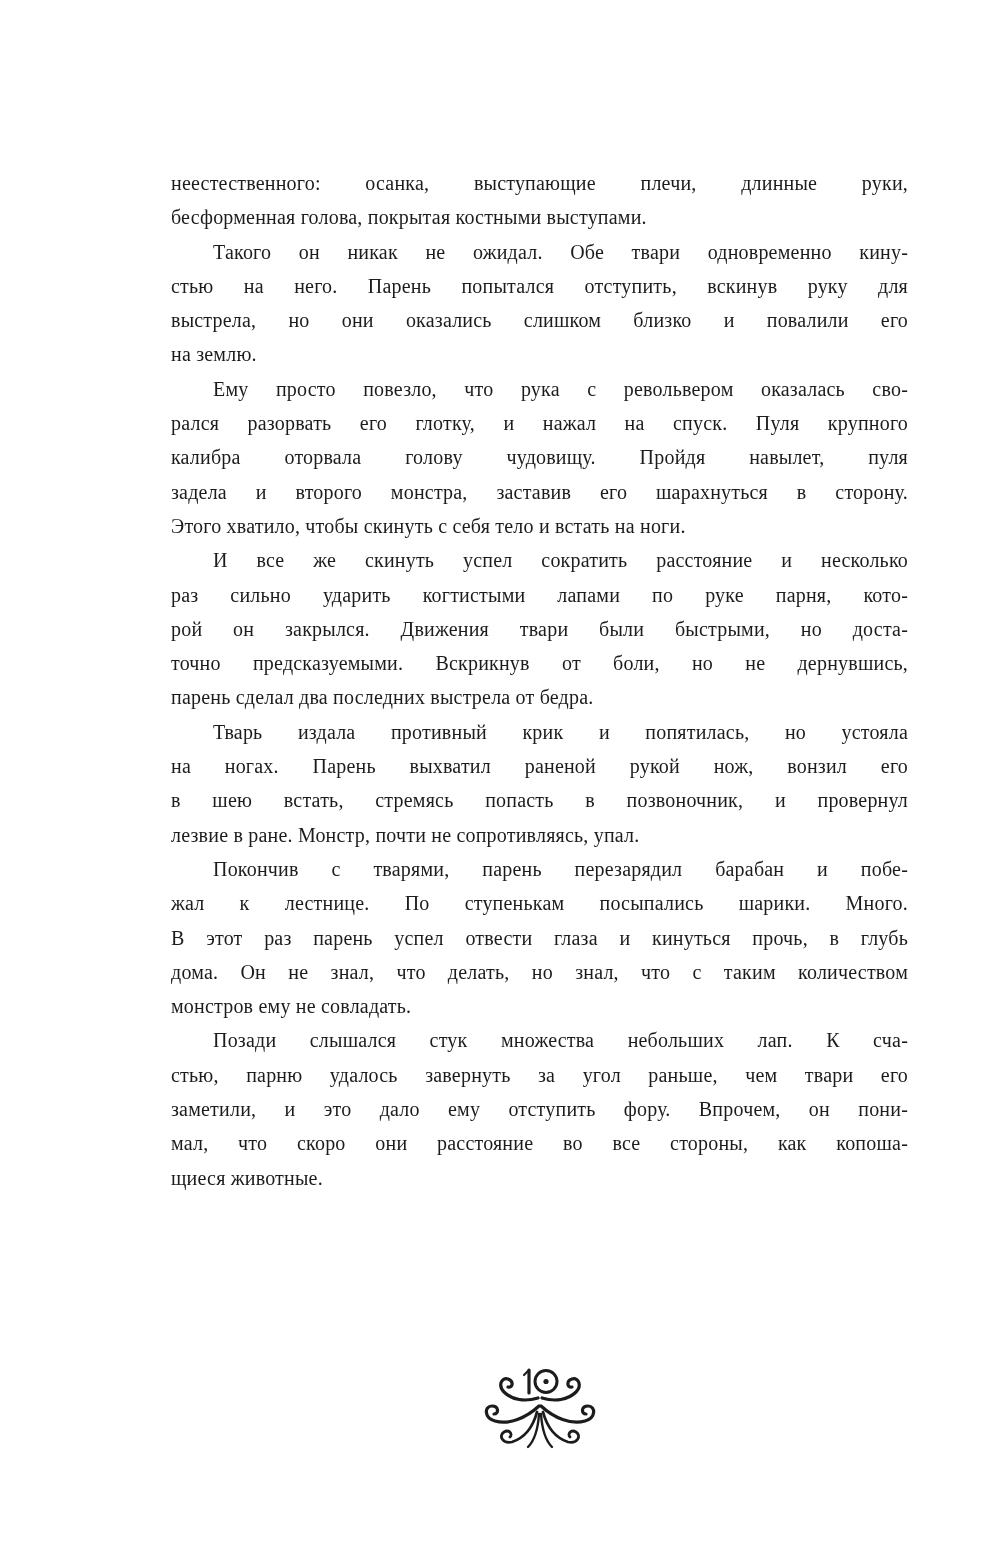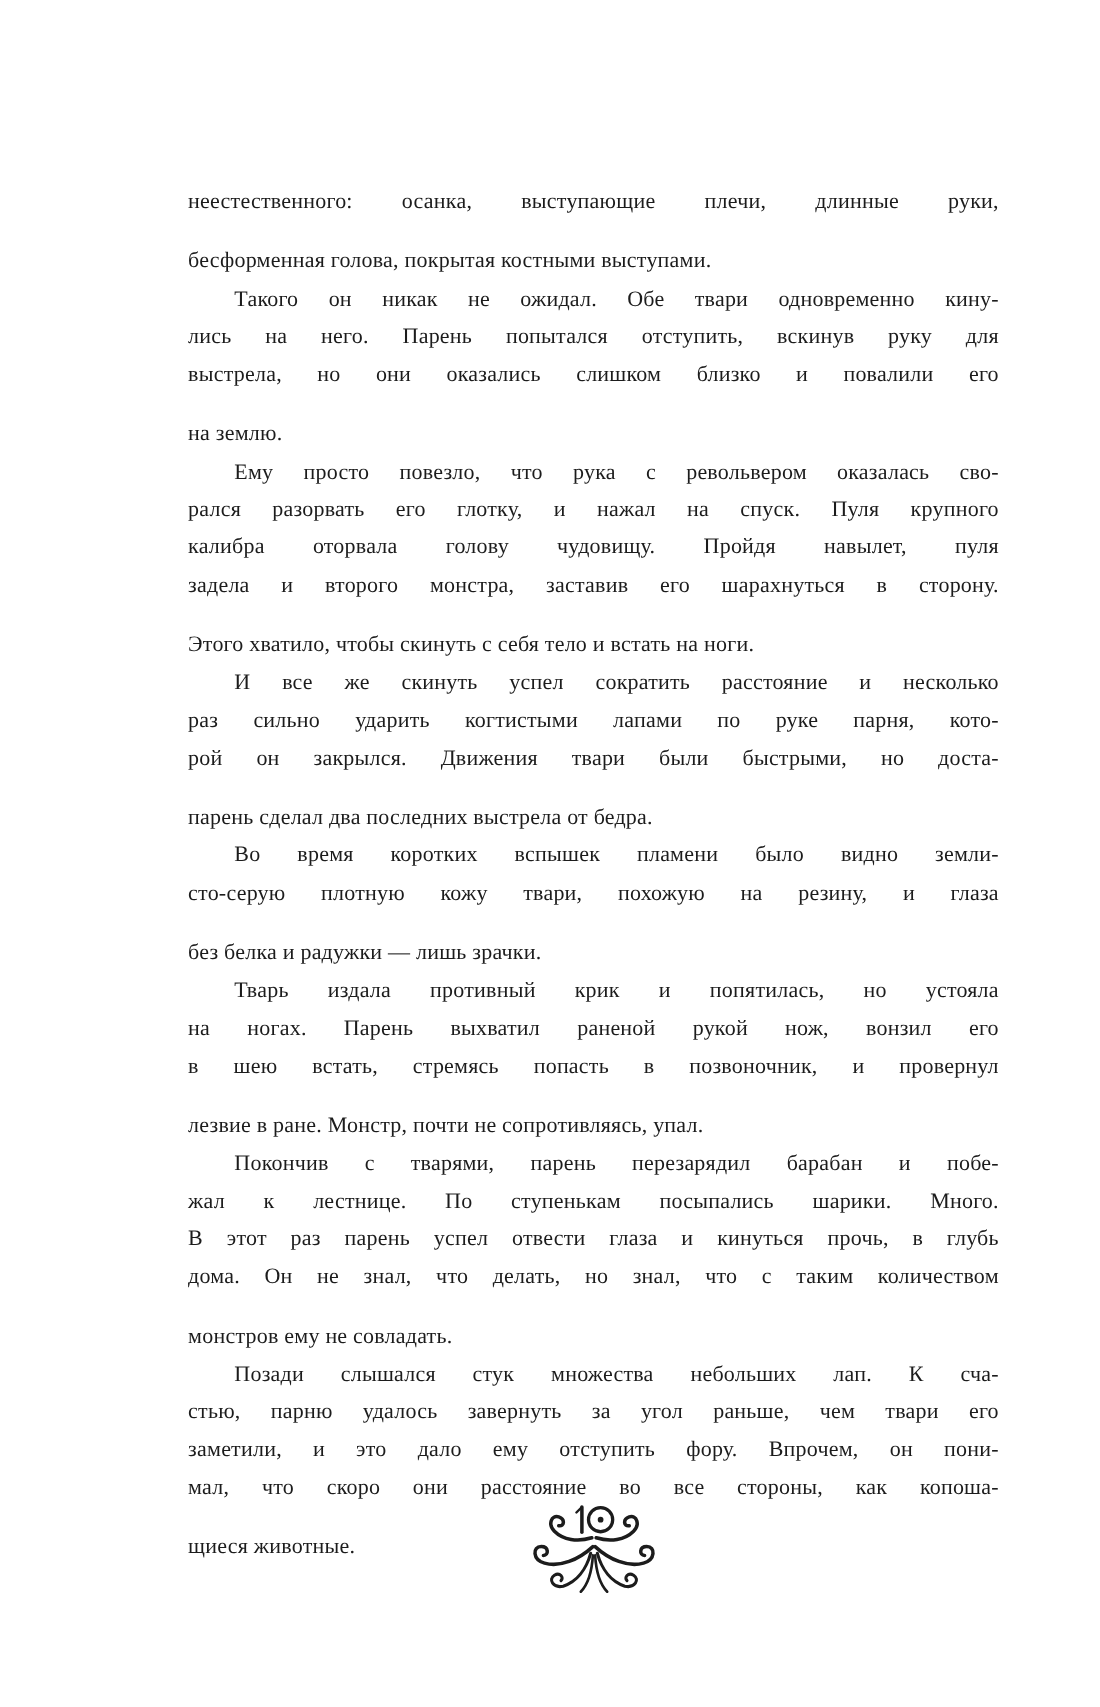--- a/index.html
+++ b/index.html
@@ -25,21 +25,21 @@
     font-size: 20px;
     line-height: 34.3px;
     letter-spacing: 0.2px;
   }
   .paragraph { margin: 0; }
   .line {
     text-align: justify;
     text-align-last: justify;
     white-space: normal;
   }
-  .line-last { text-align-last: left; margin-top: 20px; }
+  .line-last { text-align-last: left; }
   .line-indent { text-indent: 42px; }
   .page-footer {
     position: absolute;
     left: 171px;
     top: 1362px;
     width: 737px;
     display: flex;
     justify-content: center;
   }
   .ornament { width: 150px; height: 92px; }
@@ -50,41 +50,37 @@
 
 <div class="page">
 
   <main class="text-block">
       <div class="paragraph">
         <div class="line">неестественного: осанка, выступающие плечи, длинные руки,</div>
         <div class="line line-last">бесформенная голова, покрытая костными выступами.</div>
       </div>
       <div class="paragraph">
         <div class="line line-indent">Такого он никак не ожидал. Обе твари одновременно кину-</div>
-        <div class="line">лись на него. Парень попытался отступить, вскинув руку для</div>
+        <div class="line">стью на него. Парень попытался отступить, вскинув руку для</div>
         <div class="line">выстрела, но они оказались слишком близко и повалили его</div>
         <div class="line line-last">на землю.</div>
       </div>
       <div class="paragraph">
         <div class="line line-indent">Ему просто повезло, что рука с револьвером оказалась сво-</div>
         <div class="line">рался разорвать его глотку, и нажал на спуск. Пуля крупного</div>
         <div class="line">калибра оторвала голову чудовищу. Пройдя навылет, пуля</div>
         <div class="line">задела и второго монстра, заставив его шарахнуться в сторону.</div>
         <div class="line line-last">Этого хватило, чтобы скинуть с себя тело и встать на ноги.</div>
       </div>
       <div class="paragraph">
         <div class="line line-indent">И все же скинуть успел сократить расстояние и несколько</div>
         <div class="line">раз сильно ударить когтистыми лапами по руке парня, кото-</div>
         <div class="line">рой он закрылся. Движения твари были быстрыми, но доста-</div>
+        <div class="line">точно предсказуемыми. Вскрикнув от боли, но не дернувшись,</div>
         <div class="line line-last">парень сделал два последних выстрела от бедра.</div>
-      </div>
-      <div class="paragraph">
-        <div class="line line-indent">Во время коротких вспышек пламени было видно земли-</div>
-        <div class="line">сто-серую плотную кожу твари, похожую на резину, и глаза</div>
-        <div class="line line-last">без белка и радужки — лишь зрачки.</div>
       </div>
       <div class="paragraph">
         <div class="line line-indent">Тварь издала противный крик и попятилась, но устояла</div>
         <div class="line">на ногах. Парень выхватил раненой рукой нож, вонзил его</div>
         <div class="line">в шею встать, стремясь попасть в позвоночник, и провернул</div>
         <div class="line line-last">лезвие в ране. Монстр, почти не сопротивляясь, упал.</div>
       </div>
       <div class="paragraph">
         <div class="line line-indent">Покончив с тварями, парень перезарядил барабан и побе-</div>
         <div class="line">жал к лестнице. По ступенькам посыпались шарики. Много.</div>

